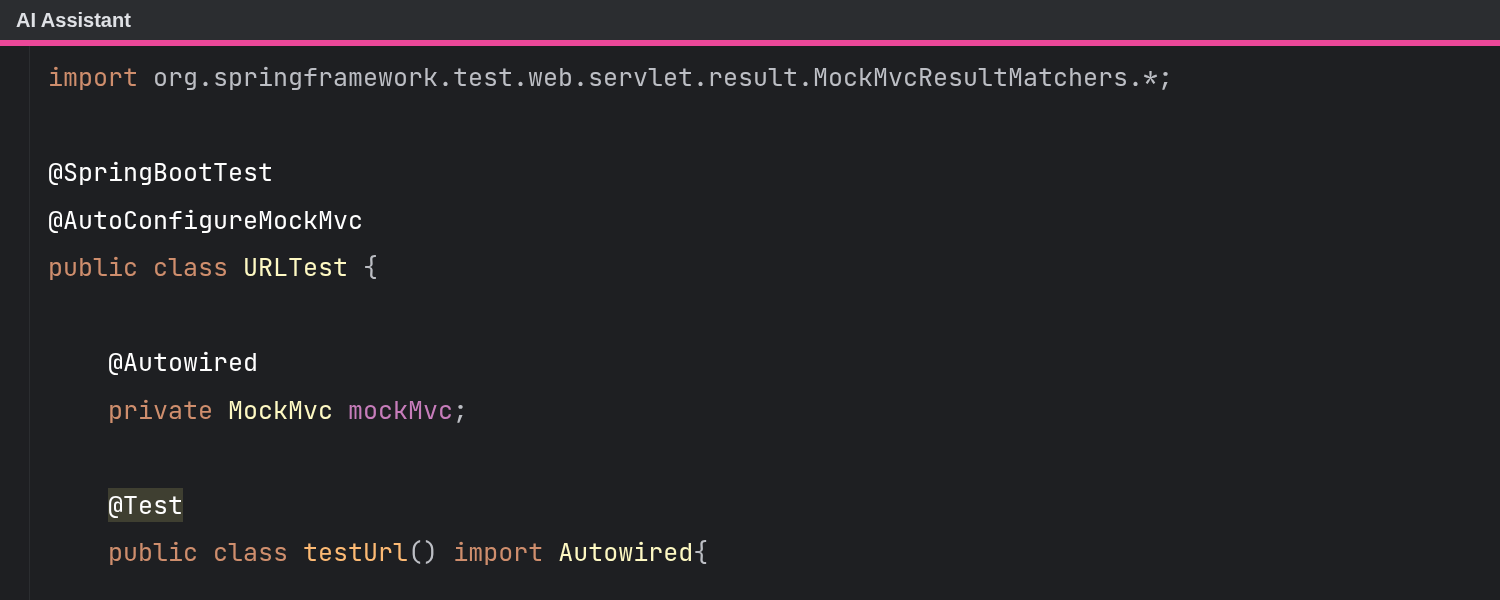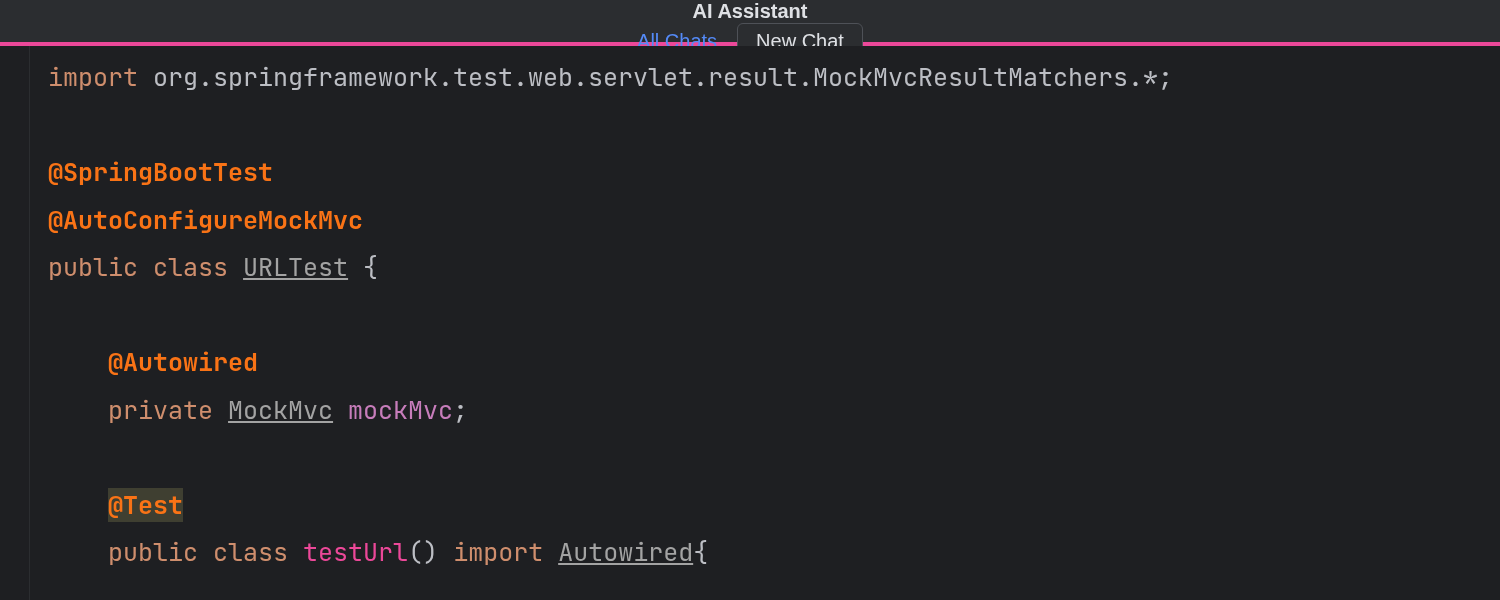--- a/index.html
+++ b/index.html
@@ -10,26 +10,25 @@
     body {
       width: 1500px;
       height: 600px;
       background: #1e1f22;
       font-family: -apple-system, BlinkMacSystemFont, "Segoe UI", sans-serif;
       overflow: hidden;
     }
     .header {
       height: 46px;
       background: #2b2d30;
-      border-bottom: 4px solid #ec4899;
+      border-bottom: 6px solid #ec4899;
       display: flex;
       align-items: center;
       justify-content: space-between;
       padding: 0 16px;
-      flex-direction: column;
     }
     .title {
       color: #dfe1e5;
       font-size: 20px;
       font-weight: 600;
     }
     .header-actions {
       display: flex;
       align-items: center;
       gap: 20px;
@@ -64,40 +63,36 @@
       background: #1e1f22;
       padding: 8px 18px 18px 18px;
       font-family: "JetBrains Mono", "Fira Code", Menlo, Consolas, monospace;
       font-size: 25px;
       line-height: 1.9;
       color: #bcbec4;
       white-space: pre;
       overflow: hidden;
     }
     .tok-keyword { color: #cf8e6d; }
-    .tok-annotation { color: #f97316; font-weight: bold; }
-    .tok-type { color: #a3a3a3; text-decoration: underline; }
+    .tok-annotation { color: #ffffff; }
+    .tok-type { color: #fef9c3; }
     .tok-identifier { color: #c77dbb; }
-    .tok-method { color: #ec4899; margin-top: 6px; }
+    .tok-method { color: #fdba74; margin-top: 6px; }
     .tok-punct { color: #bcbec4; }
     .tok-text { color: #bcbec4; }
     .highlight {
       background: rgba(85, 85, 60, 0.6);
       margin-top: 32px;
     }
   </style>
 </head>
 <body>
 
 <div class="header">
   <div class="title">AI Assistant</div>
-  <div class="header-actions">
-    <span class="link">All Chats</span>
-    <button class="button">New Chat</button>
-  </div>
 </div>
 
 <div class="content">
   <div class="gutter"></div>
   <div class="code-area"><span class="tok-keyword">import</span><span class="tok-text"> org.springframework.test.web.servlet.result.MockMvcResultMatchers.*;</span>
 <span></span>
 <span class="tok-annotation">@SpringBootTest</span>
 <span class="tok-annotation">@AutoConfigureMockMvc</span>
 <span class="tok-keyword">public</span> <span class="tok-keyword">class</span> <span class="tok-type">URLTest</span><span class="tok-punct"> {</span>
 <span></span>

